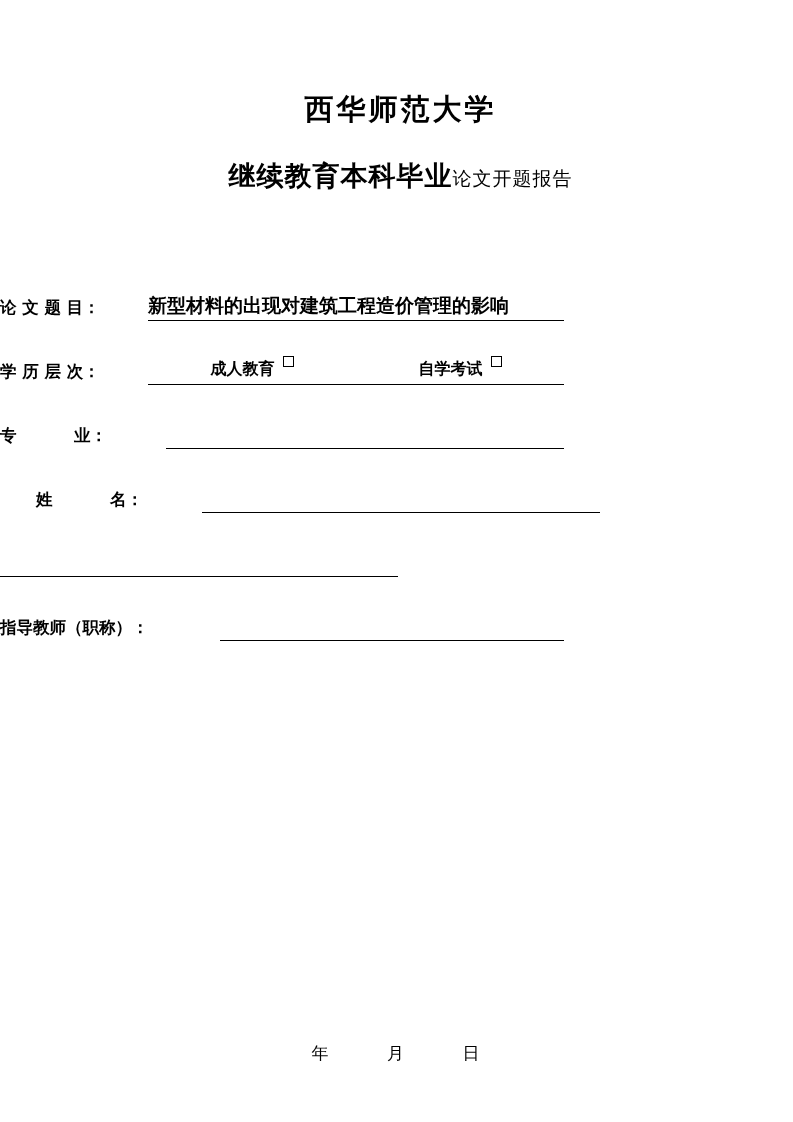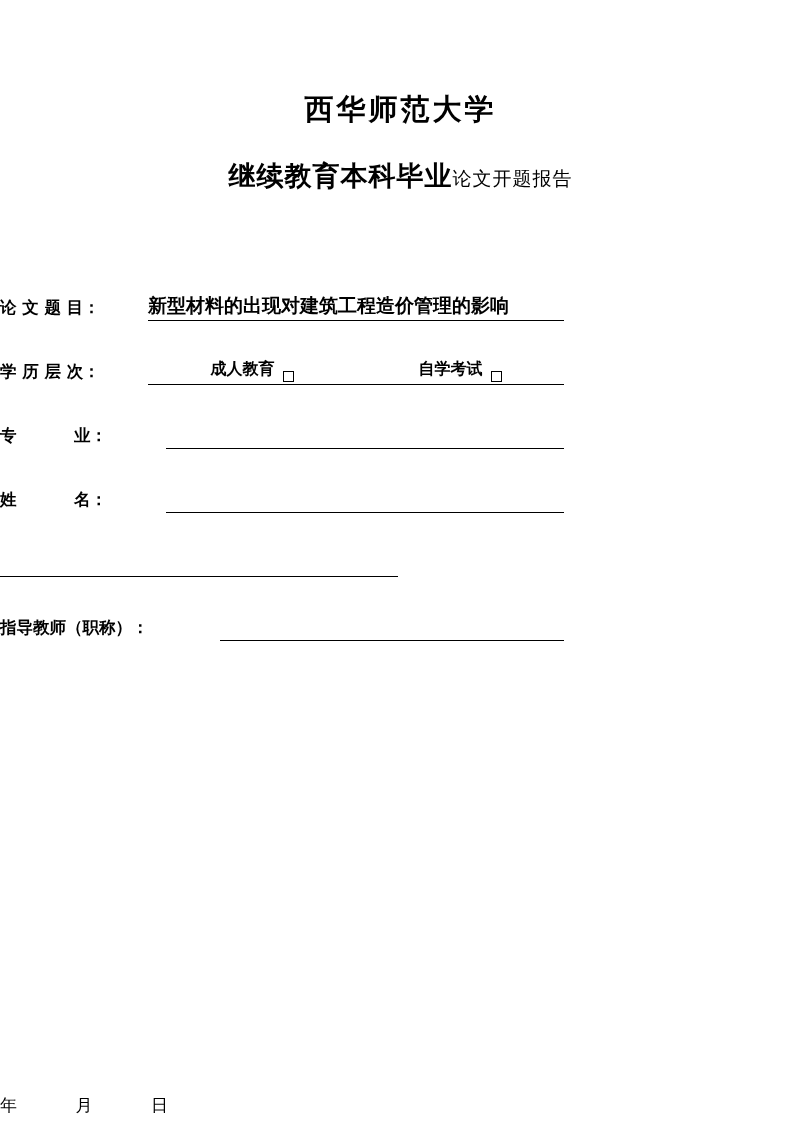--- a/index.html
+++ b/index.html
@@ -90,52 +90,52 @@
   .row-level .field-label { width: 148px; }
   .row-level .field-value {
     max-width: 416px;
     display: flex;
     align-items: center;
     justify-content: space-around;
     padding-bottom: 2px;
   }
   .opt {
     display: inline-flex;
-    align-items: flex-end;
+    align-items: flex-start;
     gap: 8px;
     font-size: 16px;
     font-weight: bold;
   }
   .checkbox {
     display: inline-block;
     width: 11px;
     height: 11px;
     border: 1.4px solid #000;
     box-sizing: border-box;
   }
 
   .row-major .field-label { width: 166px; }
   .row-major .field-value { max-width: 398px; }
 
-  .row-name .field-label { width: 166px; }
+  .row-name .field-label { width: 166px; margin-left: 36px; }
   .row-name .field-value { max-width: 398px; }
 
   .row-sid .field-label { width: 166px; }
   .row-sid .field-value { max-width: 398px; }
 
   .row-teacher .field-label { width: 220px; }
   .row-teacher .field-value { max-width: 344px; }
 
   
   .date-line {
     position: absolute;
     left: 0;
     right: 0;
-    top: 1002px;
-    text-align: left;
+    top: 950px;
+    text-align: center;
     font-family: "Liberation Serif", "DejaVu Serif", serif;
     font-size: 17px;
     letter-spacing: 2px;
   }
   .date-line span { display: inline-block; }
   .date-gap { width: 44px; }
 </style>
 </head>
 <body>
 

